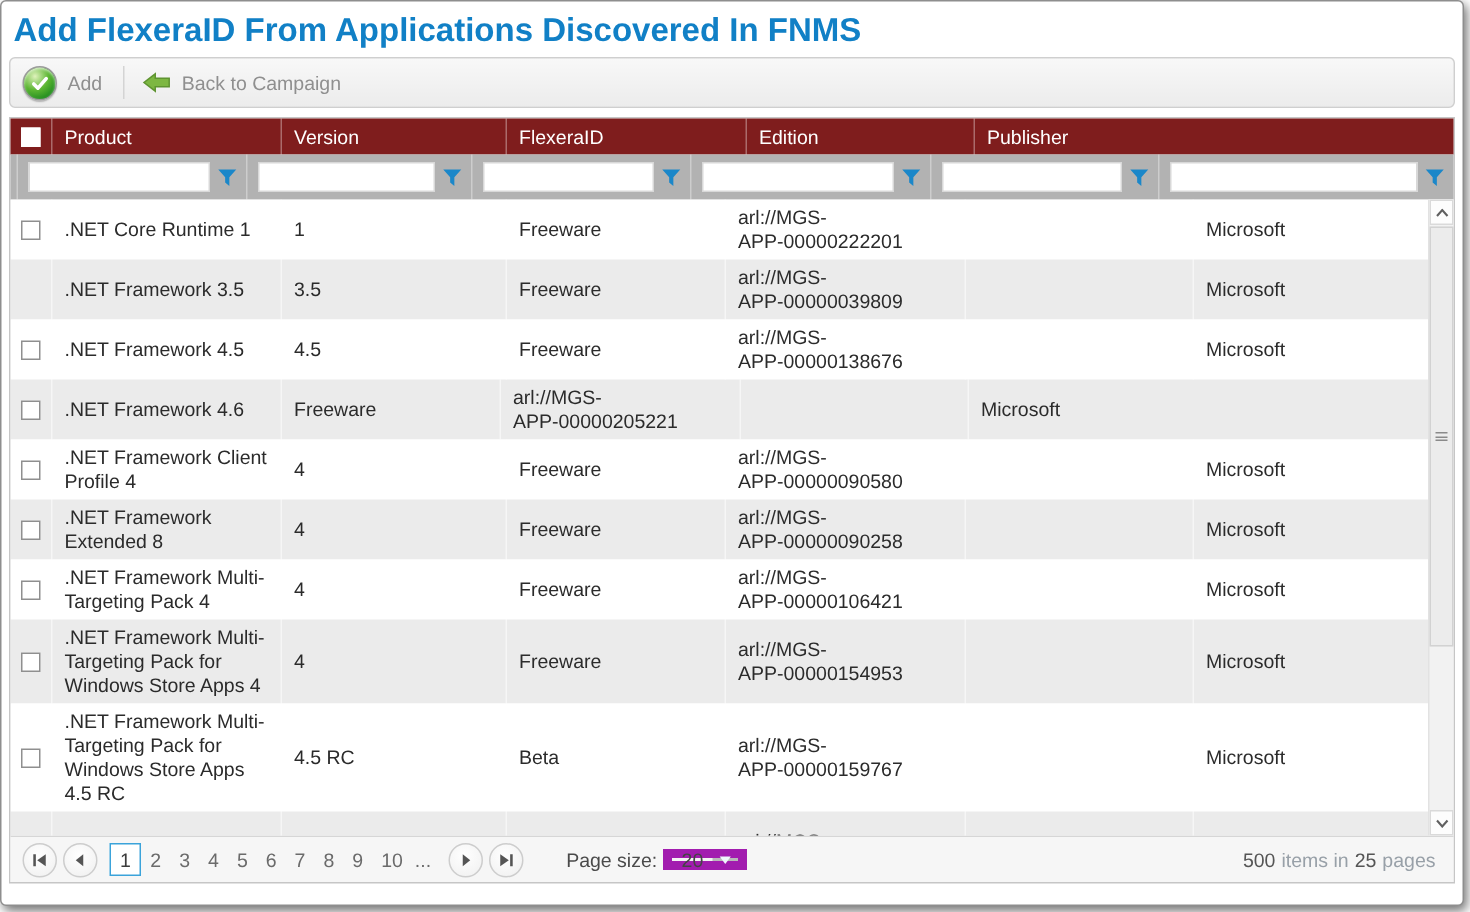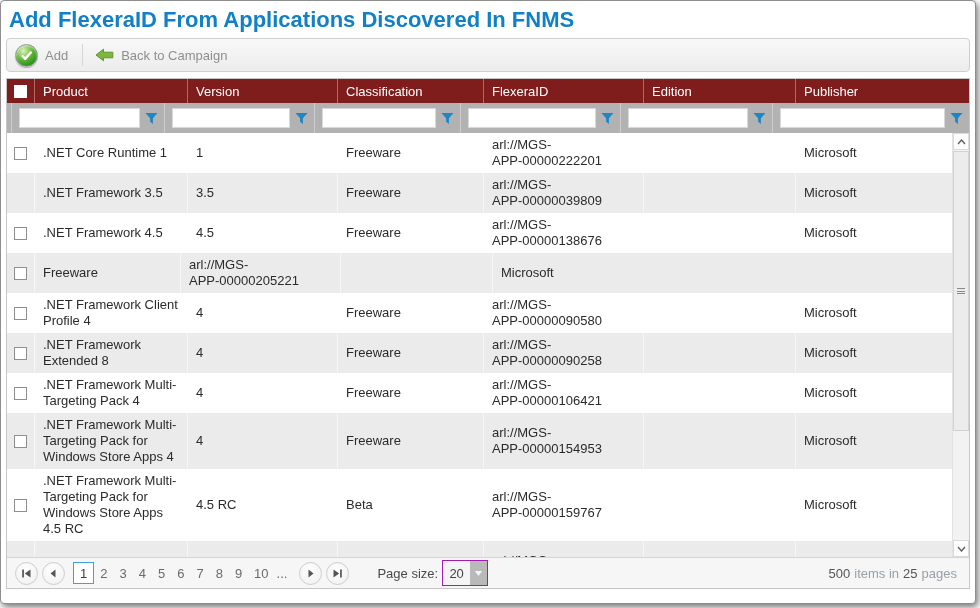--- a/index.html
+++ b/index.html
@@ -56,21 +56,21 @@
   .pager { height:31px; border-top:1px solid #d6d6d6; background:#f6f6f6; display:flex;
     align-items:center; padding:0 8px; font-size:13px; }
   .pbtn { width:23px; height:23px; border-radius:50%; border:1px solid #cdcdcd; flex:0 0 auto;
     background:radial-gradient(circle at 45% 35%, #fff, #efefef); display:flex; align-items:center;
     justify-content:center; margin-right:4px; cursor:pointer; }
   .pages { display:flex; align-items:center; margin:0 6px 0 4px; }
   .page { padding:0 6px; height:22px; display:flex; align-items:center; color:#6b6b6b; cursor:pointer; }
   .page.current { border:1px solid #3ba3da; background:#fff; color:#3c3c3c; }
   .ellipsis { color:#6b6b6b; padding:0 6px 0 2px; }
   .psize { display:flex; align-items:center; margin-left:24px; color:#4a4a4a; gap:4px; }
-  .psel { display:flex; height:26px; border:1px solid #a21caf; cursor:pointer; }
+  .psel { display:flex; height:14px; border:6px solid #a21caf; cursor:pointer; }
   .psel-val { width:27px; background:#f4f4f4; display:flex; align-items:center;
     justify-content:center; color:#444; }
   .psel-btn { width:17px; background:#b9b9b9; display:flex; align-items:center; justify-content:center; }
   .status { margin-left:auto; color:#98a0a8; padding-right:4px; }
   .status .num { color:#555; }
   .status span { margin-left:4px; }
 </style>
 </head>
 <body>
 
@@ -99,21 +99,20 @@
   </div>
 
   <div class="grid">
 
     <div class="hrow" id="hrow">
       <div class="hcell col-check">
         <input type="checkbox" style="">
       </div>
     <div class="hcell col-product">Product</div>
         <div class="hcell col-version">Version</div>
-        <div class="hcell col-class">Classification</div>
         <div class="hcell col-flexid">FlexeraID</div>
         <div class="hcell col-edition">Edition</div>
         <div class="hcell col-pub">Publisher</div>
       </div>
 
     <div class="frow" id="frow">
       <div class="fcell col-check"></div>
     <div class="fcell col-product">
           <input type="text" style="">
           <span class="funnel">
@@ -194,20 +193,21 @@
     <div class="cell col-class">Freeware</div>
     <div class="cell col-flexid">arl://MGS-
 APP-00000138676</div>
     <div class="cell col-edition"></div>
     <div class="cell col-pub">Microsoft</div>
   </div>
           <div class="row">
     <div class="cell col-check">
       <input type="checkbox" style="">
     </div>
+    <div class="cell col-product">.NET Framework 4.6</div>
     <div class="cell col-class">Freeware</div>
     <div class="cell col-flexid">arl://MGS-
 APP-00000205221</div>
     <div class="cell col-edition"></div>
     <div class="cell col-pub">Microsoft</div>
   </div>
           <div class="row">
     <div class="cell col-check">
       <input type="checkbox" style="">
     </div>

